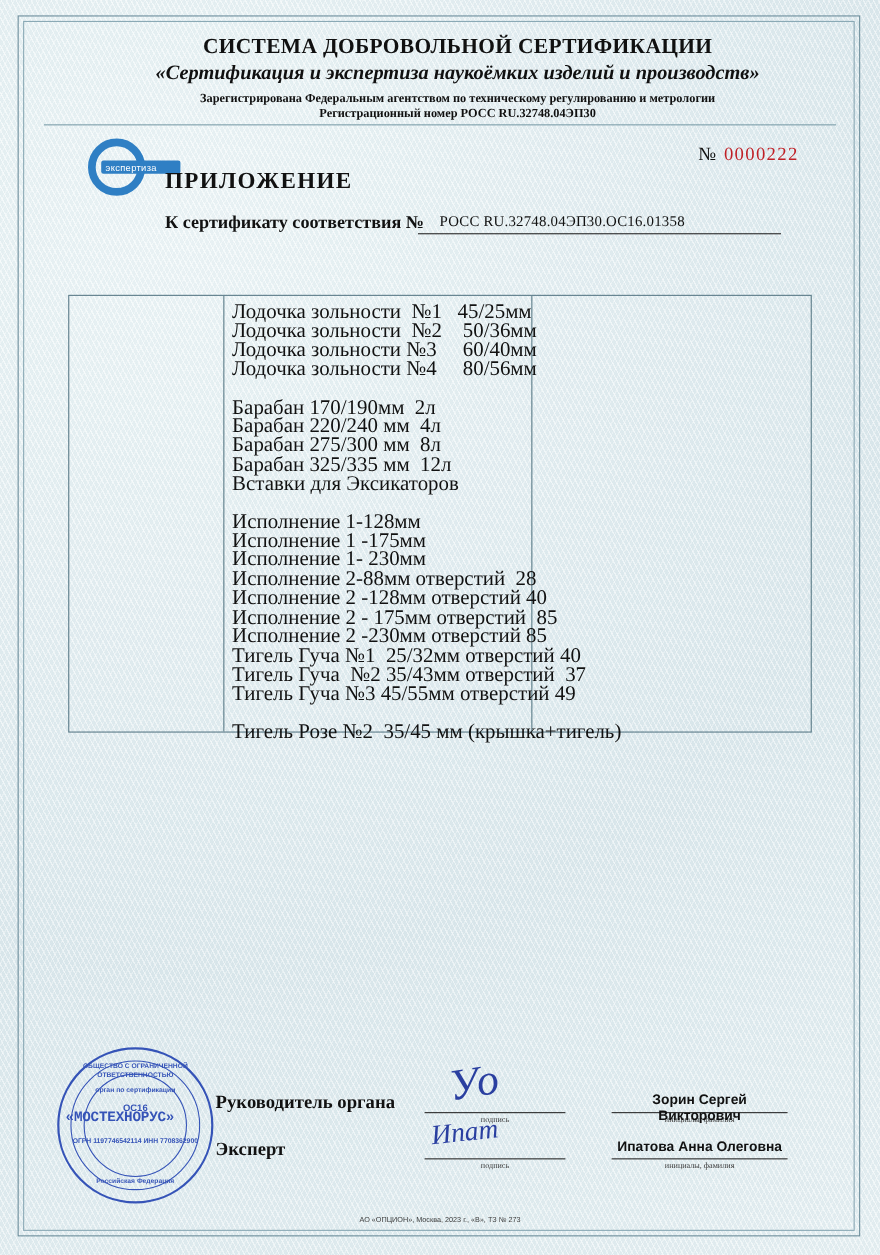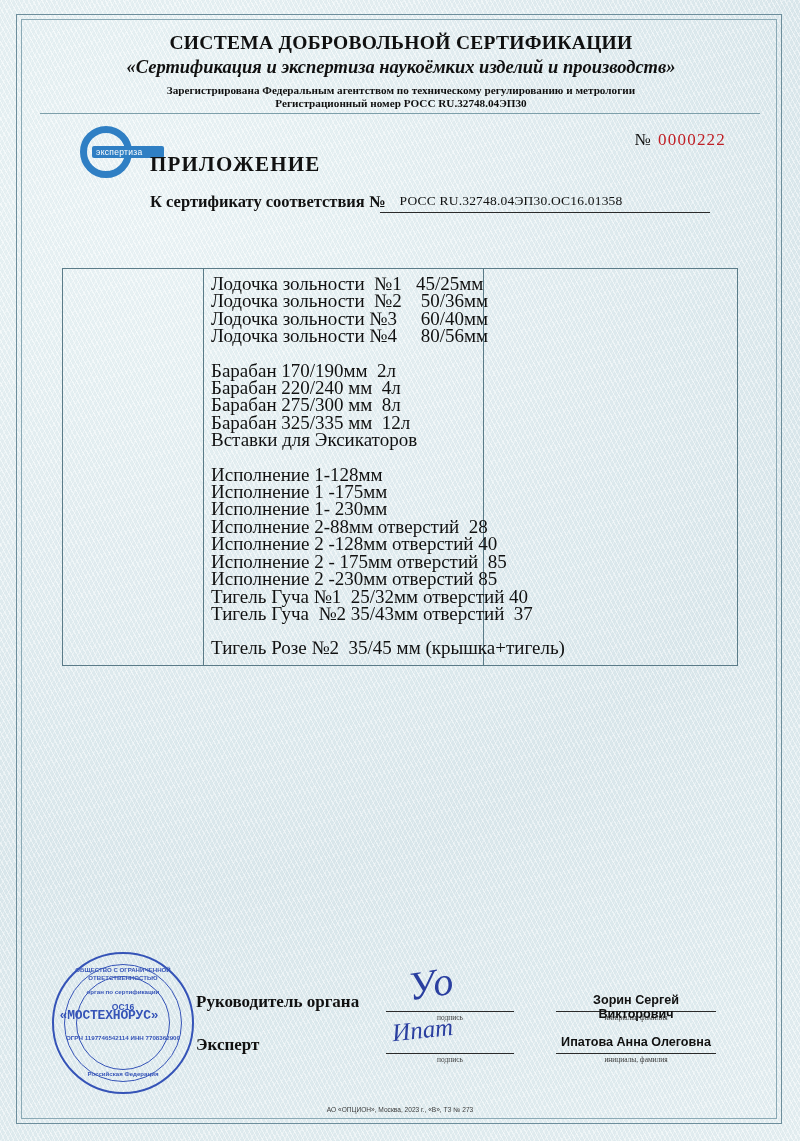--- a/index.html
+++ b/index.html
@@ -47,21 +47,21 @@
     left: 21px; top: 19px;
     width: 756px;
     height: 1100px;
     border: 1px solid #8aa9b5;
     box-sizing: border-box;
   }
 
   
   .header {
     position: absolute;
-    left: 41px; top: 32px;
+    left: 56px; top: 32px;
     width: 720px;
     text-align: center;
   }
   .header .line1 {
     font-size: 19.5px;
     letter-spacing: 0.3px;
     font-weight: 700;
     color: #101010;
   }
   .header .line2 {
@@ -413,20 +413,21 @@
         <div class="spacer"></div>
         <div class="item">Исполнение 1-128мм</div>
         <div class="item">Исполнение 1 -175мм</div>
         <div class="item">Исполнение 1- 230мм</div>
         <div class="item">Исполнение 2-88мм отверстий  28</div>
         <div class="item">Исполнение 2 -128мм отверстий 40</div>
         <div class="item">Исполнение 2 - 175мм отверстий  85</div>
         <div class="item">Исполнение 2 -230мм отверстий 85</div>
         <div class="item">Тигель Гуча №1  25/32мм отверстий 40</div>
         <div class="item">Тигель Гуча  №2 35/43мм отверстий  37</div>
+        <div class="item">Тигель Гуча №3 45/55мм отверстий 49</div>
         <div class="spacer"></div>
         <div class="item">Тигель Розе №2  35/45 мм (крышка+тигель)</div>
       </div>
   </div>
 
   <div class="sig-role-1">Руководитель органа</div>
   <div class="sig-role-2">Эксперт</div>
 
   <div class="hand hand1">Уо</div>
   <div class="hand hand2">Ипат</div>

